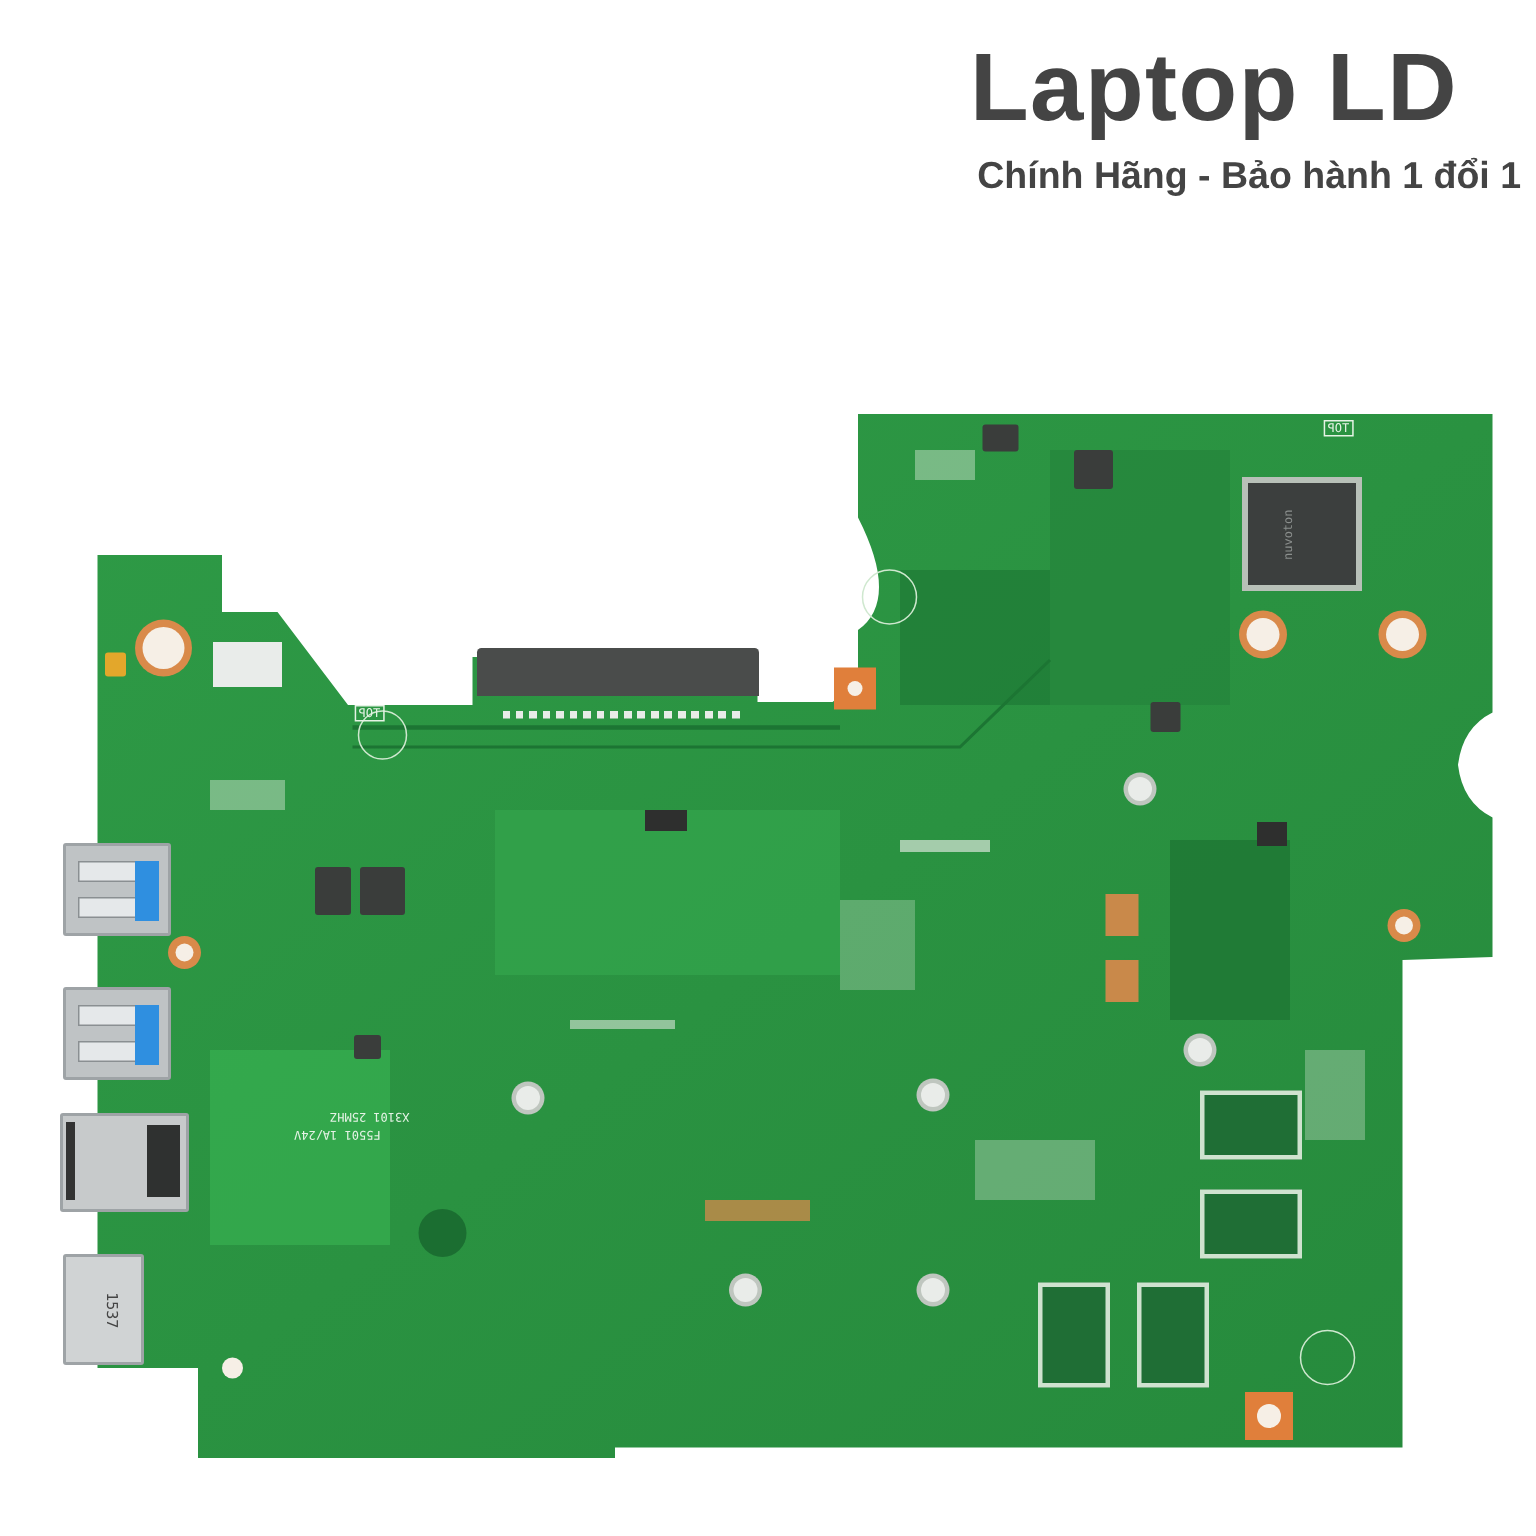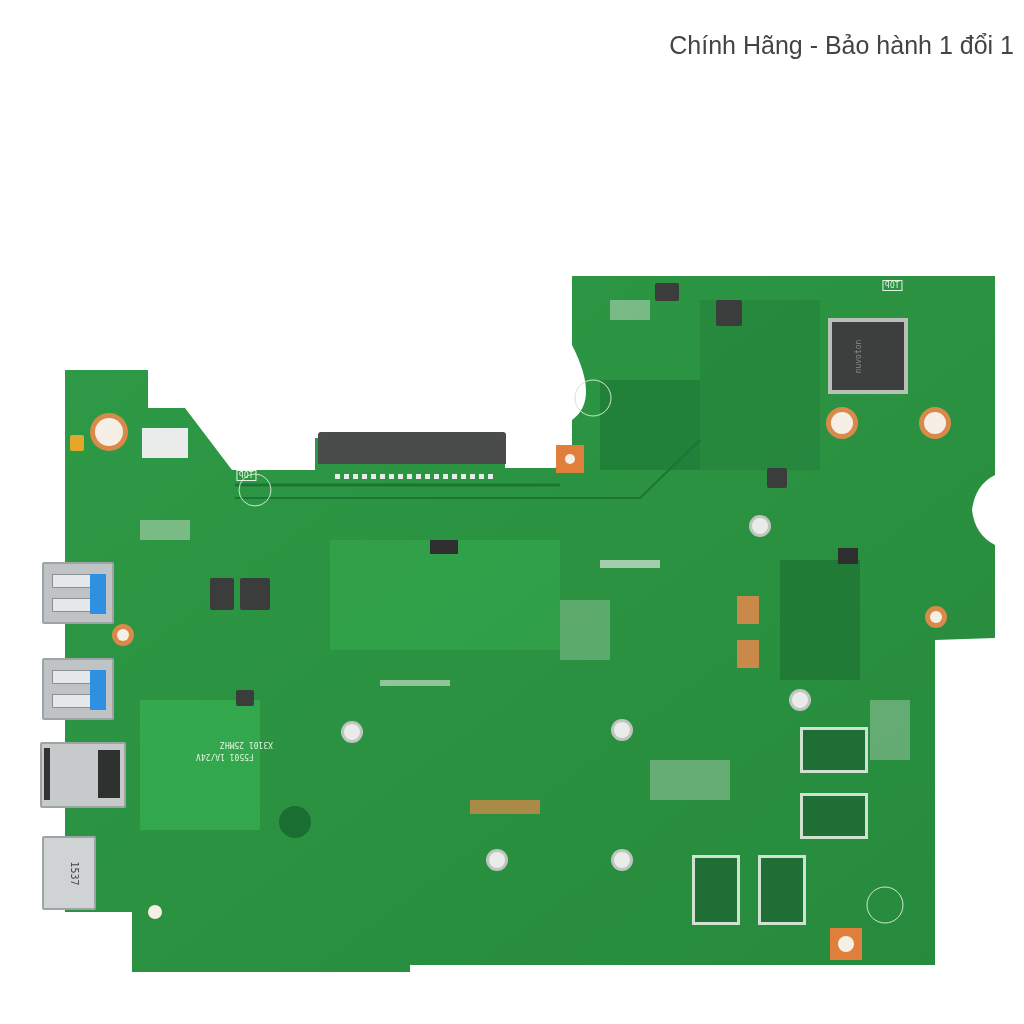--- a/index.html
+++ b/index.html
@@ -1,19 +1,19 @@
 <!DOCTYPE html>
 <html><head>
 <meta charset="utf-8">
 <style>
   html,body{margin:0;padding:0;}
   body{width:1024px;height:1024px;background:#ffffff;position:relative;overflow:hidden;font-family:"Liberation Sans",sans-serif;}
   .brand{position:absolute;right:52px;top:22px;text-align:right;color:#444444;}
   .brand-title{font-size:64px;font-weight:bold;line-height:72px;letter-spacing:1px;}
-  .brand-sub{font-size:25px;font-weight:normal;line-height:30px;margin-top:8px;margin-right:-42px;}
+  .brand-sub{font-size:25px;font-weight:bold;line-height:30px;margin-top:8px;margin-right:-42px;}
   .board{position:absolute;left:0;top:0;width:1024px;height:1024px;}
   .abs{position:absolute;}
   .chip{position:absolute;background:#3a3d3b;border-radius:2px;}
   .qfp{position:absolute;background:#3c3f3e;box-shadow:0 0 0 4px #b8c0b8;}
   .hole{position:absolute;border-radius:50%;background:#f6efe6;box-shadow:0 0 0 5px #d98a4a;}
   .pad{position:absolute;background:#e07f3b;}
   .screw{position:absolute;border-radius:50%;background:#e9ece9;box-shadow:0 0 0 3px #bfc6bf;}
   .usb{position:absolute;background:#bfc3c5;border:2px solid #9ea3a6;border-radius:2px;}
   .usb .blue{position:absolute;right:6px;top:10px;width:16px;height:40px;background:#2f8fe0;}
   .usb .slot{position:absolute;left:8px;width:44px;height:12px;background:#e5e8ea;border:1px solid #8a8f92;}
@@ -21,20 +21,21 @@
   .silk{position:absolute;color:#e5f3e5;font-family:"DejaVu Sans Mono",monospace;font-size:8px;white-space:nowrap;}
   .smd{position:absolute;background:#d8e6d8;}
   .cap{position:absolute;background:#c9894a;}
   .sata{position:absolute;background:#4a4c4b;border-radius:3px 3px 0 0;}
   .pins{position:absolute;background:repeating-linear-gradient(90deg,#e8ece8 0 5px,transparent 5px 9px);}
 </style>
 </head>
 <body>
 
 <div class="brand">
+  <div class="brand-title">Laptop LD</div>
   <div class="brand-sub">Chính Hãng - Bảo hành 1 đổi 1</div>
 </div>
 
 <div class="board">
 
   <svg class="abs" style="left:0;top:0" width="1024" height="1024">
     <defs>
       <linearGradient id="g1" x1="0" y1="0" x2="1" y2="1">
         <stop offset="0" stop-color="#2e9a46"></stop>
         <stop offset="1" stop-color="#268a3c"></stop>

